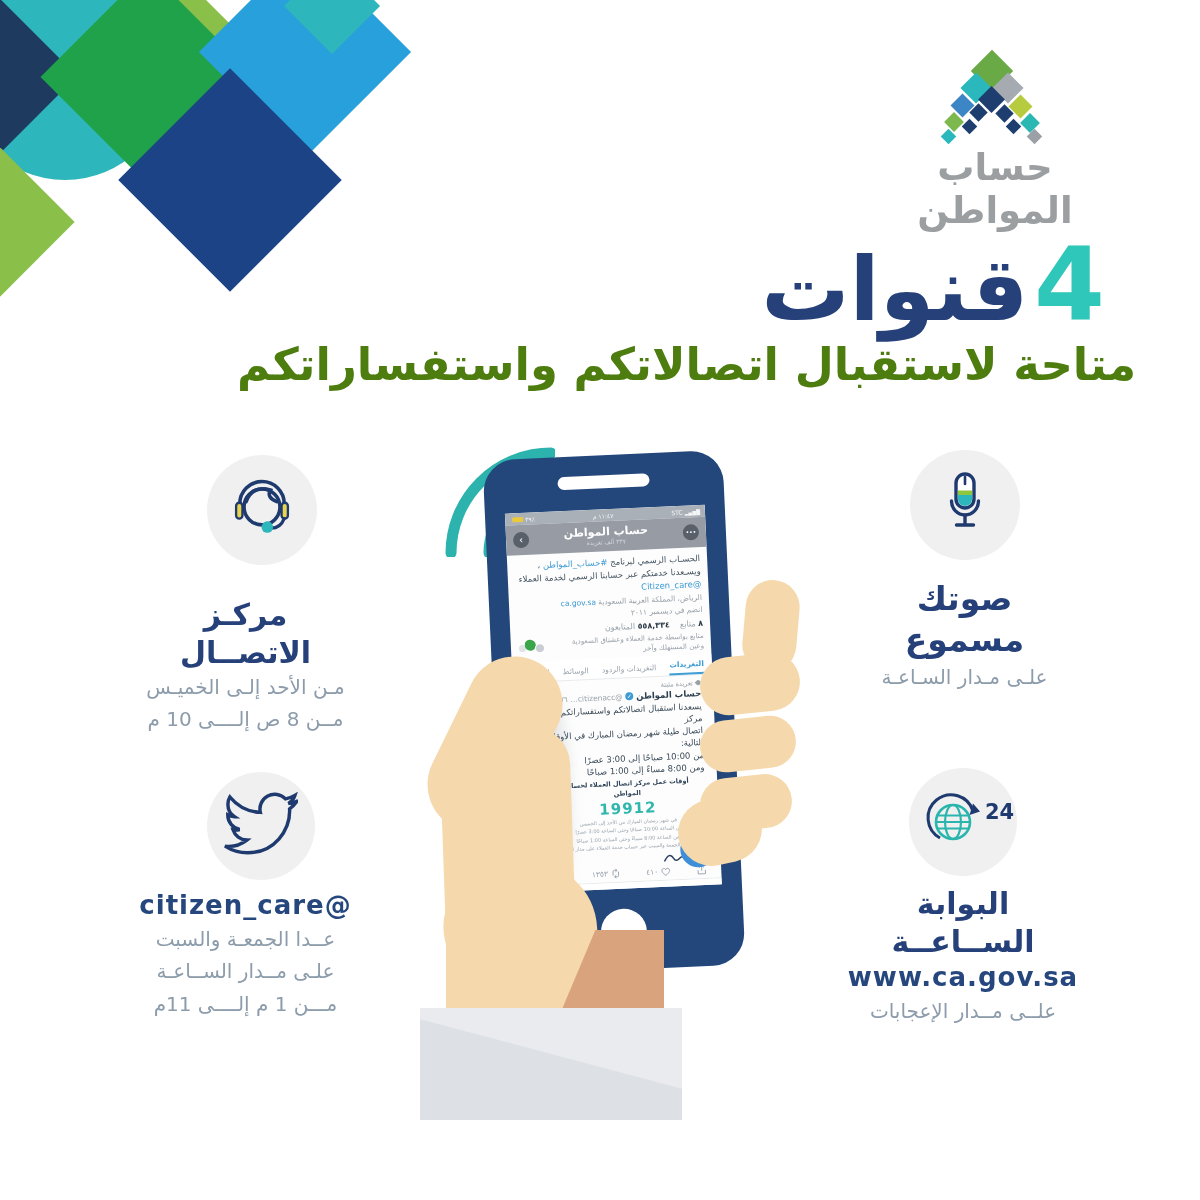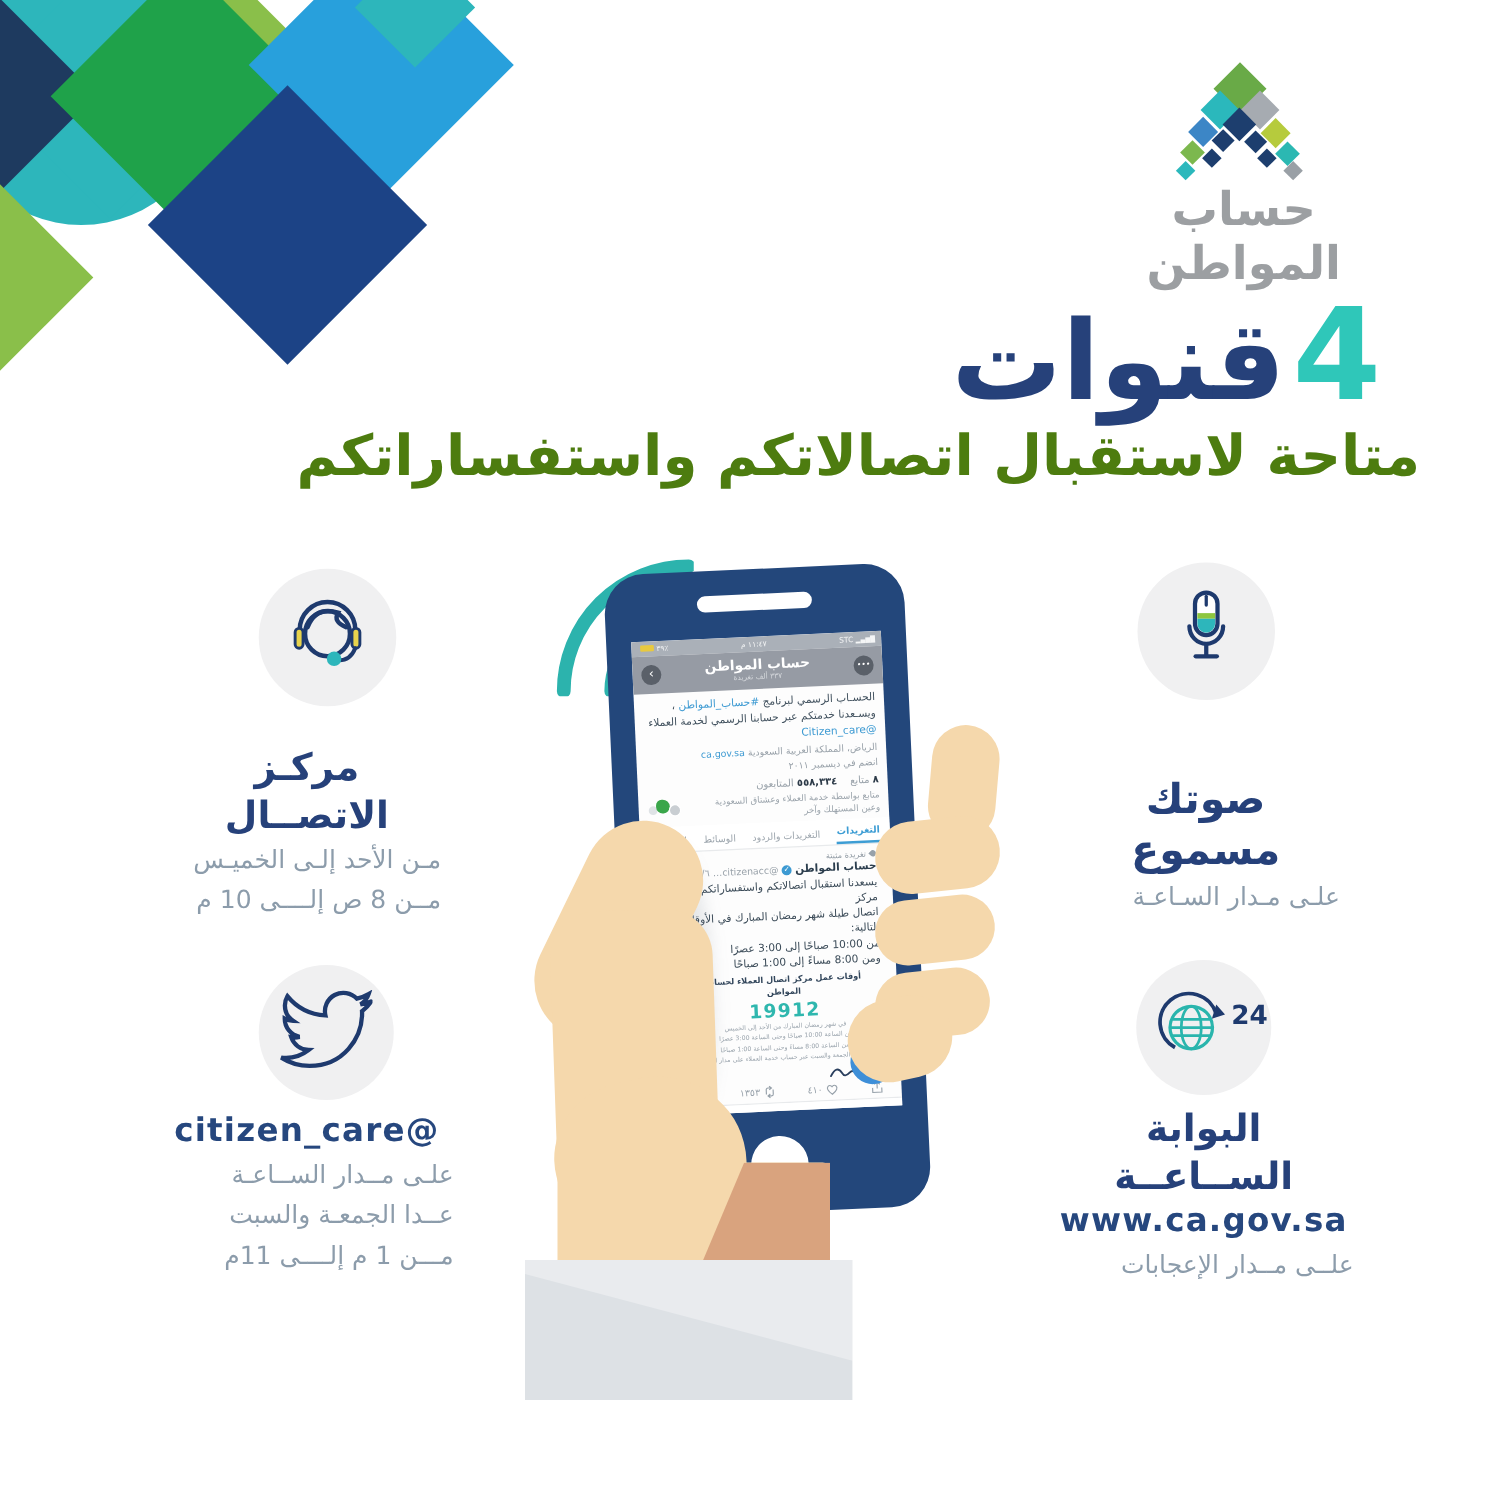--- a/index.html
+++ b/index.html
@@ -21,21 +21,21 @@
   .h-sub{position:absolute;right:64px;top:338px;font-size:45px;font-weight:bold;color:#4d7c0f;white-space:nowrap;}
   
   .bubble{position:absolute;background:#f0f0f1;border-radius:50%;}
   .bubble::after{content:"";position:absolute;left:7px;bottom:1px;width:24px;height:24px;
                  background:#f0f0f1;transform:rotate(55deg);border-radius:4px;z-index:-1;}
   .bubble svg{position:absolute;}
   .blk{position:absolute;text-align:center;}
   .blk .t1{font-size:30px;font-weight:bold;color:#26417a;line-height:1.25;}
   .blk .t1b{font-size:33px;font-weight:bold;color:#26417a;line-height:1.25;}
   .blk .lat{font-size:26px;font-weight:bold;color:#26477e;letter-spacing:1px;line-height:1.35;}
-  .blk .g{font-size:20px;color:#8c9cab;line-height:1.62;text-align:right;}
+  .blk .g{font-size:20px;color:#8c9cab;line-height:1.62;}
   .badge24{position:absolute;font-size:21px;font-weight:bold;color:#1e3a6e;}
   
   .phone-wrap{position:absolute;left:494px;top:455px;width:240px;height:515px;transform:rotate(-2.6deg);}
   .phone-body{position:absolute;inset:0;background:#23477b;border-radius:32px;}
   .speaker{position:absolute;left:50%;top:20px;width:92px;height:13px;border-radius:7px;background:#fff;transform:translateX(-50%);}
   .homebtn{position:absolute;left:50%;bottom:15px;width:46px;height:46px;border-radius:50%;background:#fff;transform:translateX(-50%);}
   .screen{position:absolute;left:20px;top:54px;width:200px;height:380px;background:#fdfdfd;overflow:hidden;}
   .sbar{height:12px;background:#aab0b8;display:flex;align-items:center;justify-content:space-between;
         padding:0 5px;font-size:6px;color:#f4f5f6;}
   .batt{display:inline-block;width:11px;height:5px;background:#e8c93f;border-radius:1px;margin-left:2px;vertical-align:middle;}
@@ -150,37 +150,37 @@
     <div class="g">مــن 8 ص إلــــى 10 م</div>
   </div>
 
   <div class="bubble" style="left:207px;top:772px;width:108px;height:108px;">
     <svg style="left:17px;top:20px;" width="74" height="66" viewBox="0 0 24 22">
       <path d="M23.953 4.57a10 10 0 01-2.825.775 4.958 4.958 0 002.163-2.723c-.951.555-2.005.959-3.127 1.184a4.92 4.92 0 00-8.384 4.482C7.69 8.095 4.067 6.13 1.64 3.162a4.822 4.822 0 00-.666 2.475c0 1.71.87 3.213 2.188 4.096a4.904 4.904 0 01-2.228-.616v.06a4.923 4.923 0 003.946 4.827 4.996 4.996 0 01-2.212.085 4.936 4.936 0 004.604 3.417A9.867 9.867 0 010 19.54a13.995 13.995 0 007.557 2.209c9.053 0 13.998-7.496 13.998-13.985 0-.21 0-.42-.015-.63A9.935 9.935 0 0024 4.59z" transform="translate(0 -1.5)" fill="none" stroke="#1e3a6e" stroke-width="1.15"></path>
     </svg>
   </div>
   <div class="blk rtl" style="left:128px;top:888px;width:235px;">
     <div class="lat">@citizen_care</div>
+    <div class="g">عــدا الجمعـة والسبت</div>
     <div class="g">علـى مــدار الســاعـة</div>
-    <div class="g">عــدا الجمعـة والسبت</div>
     <div class="g">مـــن 1 م إلــــى 11م</div>
   </div>
 
   <div class="bubble" style="left:910px;top:450px;width:110px;height:110px;">
     <svg style="left:20px;top:12px;" width="70" height="82" viewBox="0 0 70 70">
       <rect x="26" y="6" width="18" height="34" rx="9" fill="#fff" stroke="#1e3a6e" stroke-width="3.4"></rect>
       <path d="M35 9 v7" stroke="#1e3a6e" stroke-width="2.6" stroke-linecap="round"></path>
       <rect x="27.9" y="22.5" width="14.2" height="4.5" fill="#8ec63f"></rect>
       <path d="M27.9 27 h14.2 v4 a7.1 7.1 0 0 1 -14.2 0 z" fill="#2db6bb"></path>
       <path d="M21.5 33 a13.5 14 0 0 0 27 0" fill="none" stroke="#1e3a6e" stroke-width="3.4" stroke-linecap="round"></path>
       <path d="M35 47.5 v8" stroke="#1e3a6e" stroke-width="3.4" stroke-linecap="round"></path>
       <path d="M26.5 57 h17" stroke="#1e3a6e" stroke-width="3.4" stroke-linecap="round"></path>
     </svg>
   </div>
-  <div class="blk rtl" style="left:857px;top:578px;width:215px;margin-top:40px;">
+  <div class="blk rtl" style="left:857px;top:578px;width:215px;">
     <div class="t1b">صوتك مسموع</div>
     <div class="g">علـى مـدار السـاعـة</div>
   </div>
 
   <div class="bubble" style="left:909px;top:768px;width:108px;height:108px;">
     <svg style="left:8px;top:16px;" width="76" height="76" viewBox="0 0 76 76">
       <circle cx="36" cy="38" r="17" fill="none" stroke="#2ab5ad" stroke-width="2.6"></circle>
       <ellipse cx="36" cy="38" rx="8" ry="17" fill="none" stroke="#2ab5ad" stroke-width="2.2"></ellipse>
       <path d="M21 31.5 h30 M20.5 44.5 h31 M19 38 h34" fill="none" stroke="#2ab5ad" stroke-width="2.2"></path>
       <path d="M23 54 A23 23 0 1 1 56 27" fill="none" stroke="#1e3a6e" stroke-width="3"></path>

